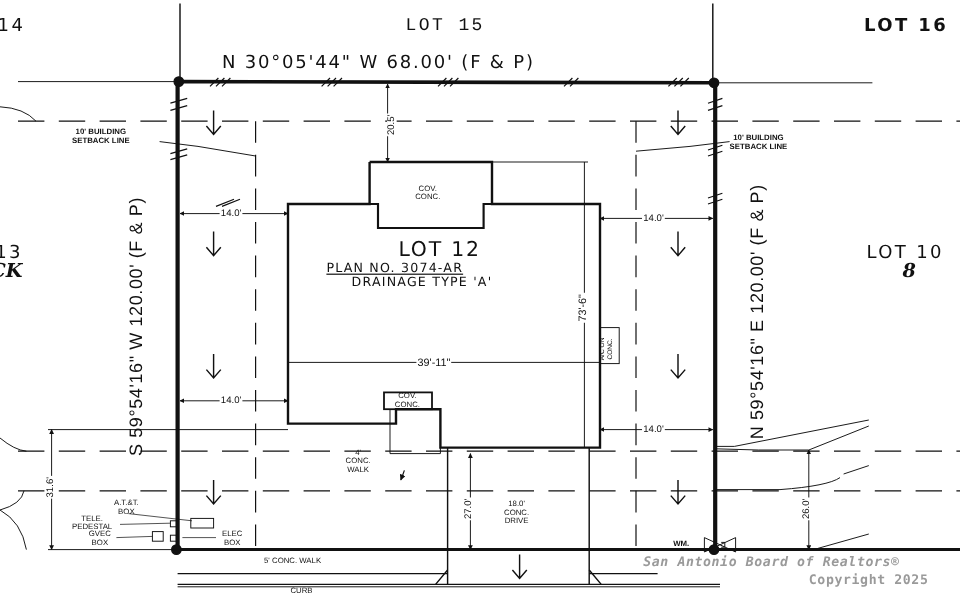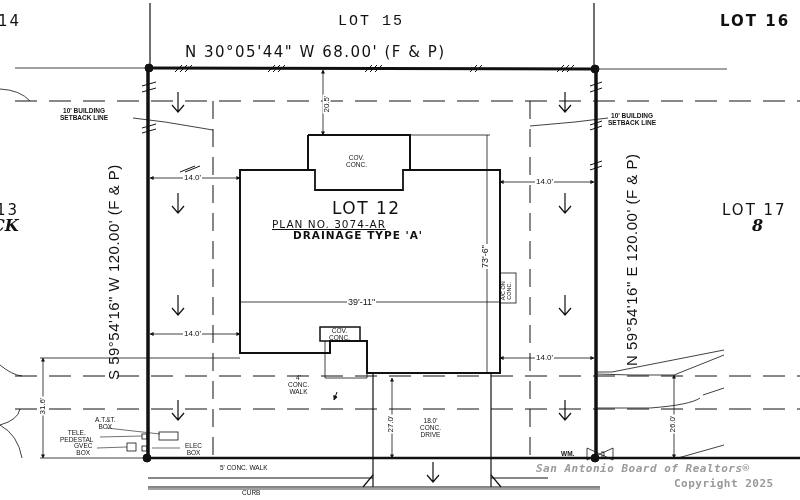--- a/index.html
+++ b/index.html
@@ -133,21 +133,21 @@
     </g>
     <path d="M337,392 L334,400" stroke-width="1" marker-end="url(#arr)"></path>
   </g>
 </svg>
 
 <div class="lbl lot-big" style="left:-2px;top:14px;">14</div>
 <div class="lbl lot-big" style="left:338px;top:14px;font-family:Liberation Mono, monospace;">LOT 15</div>
 <div class="lbl lot-big" style="left:720px;top:14px;font-weight:bold;">LOT 16</div>
 <div class="lbl lot-big" style="left:-4px;top:203px;">13</div>
 <div class="lbl italic-big" style="left:-8px;top:218px;">CK</div>
-<div class="lbl lot-big" style="left:722px;top:203px;">LOT 17</div>
+<div class="lbl lot-big" style="left:722px;top:203px;">LOT 10</div>
 <div class="lbl italic-big" style="left:752px;top:218px;">8</div>
 
 <div class="lbl bearing" style="left:185px;top:45px;">N 30°05'44" W 68.00' (F &amp; P)</div>
 <div class="lbl vbearing" style="left:106px;top:380px;transform:rotate(-90deg);">S 59°54'16" W 120.00' (F &amp; P)</div>
 <div class="lbl vbearing" style="left:624px;top:366px;transform:rotate(-90deg);">N 59°54'16" E 120.00' (F &amp; P)</div>
 
 <div class="lbl tiny" style="left:60px;top:108px;">
   <div>10' BUILDING</div>
   <div>SETBACK LINE</div>
 </div>
@@ -156,21 +156,21 @@
   <div>SETBACK LINE</div>
 </div>
 
 <div class="lbl tiny" style="left:346px;top:155px;font-weight:normal;">
   <div>COV.</div>
   <div>CONC.</div>
 </div>
 
 <div class="lbl center-title" style="left:332px;top:200px;">LOT 12</div>
 <div class="lbl center-sub" style="left:272px;top:219px;text-decoration:underline;">PLAN NO. 3074-AR</div>
-<div class="lbl center-sub" style="left:293px;top:230px;font-weight:bold;">DRAINAGE TYPE 'A'</div>
+<div class="lbl center-sub" style="left:293px;top:230px;">DRAINAGE TYPE 'A'</div>
 
 <div class="lbl dim" style="left:317px;top:100px;transform:rotate(-90deg);">20.5'</div>
 <div class="lbl dim" style="left:183px;top:174px;">14.0'</div>
 <div class="lbl dim" style="left:183px;top:330px;">14.0'</div>
 <div class="lbl dim" style="left:535px;top:178px;">14.0'</div>
 <div class="lbl dim" style="left:535px;top:354px;">14.0'</div>
 <div class="lbl dim" style="left:347px;top:298px;font-size:9px;">39'-11"</div>
 <div class="lbl dim" style="left:473px;top:252px;transform:rotate(-90deg);font-size:9px;">73'-6"</div>
 
 <div class="lbl tiny" style="left:497px;top:285px;transform:rotate(-90deg);font-size:5.5px;font-weight:normal;">

